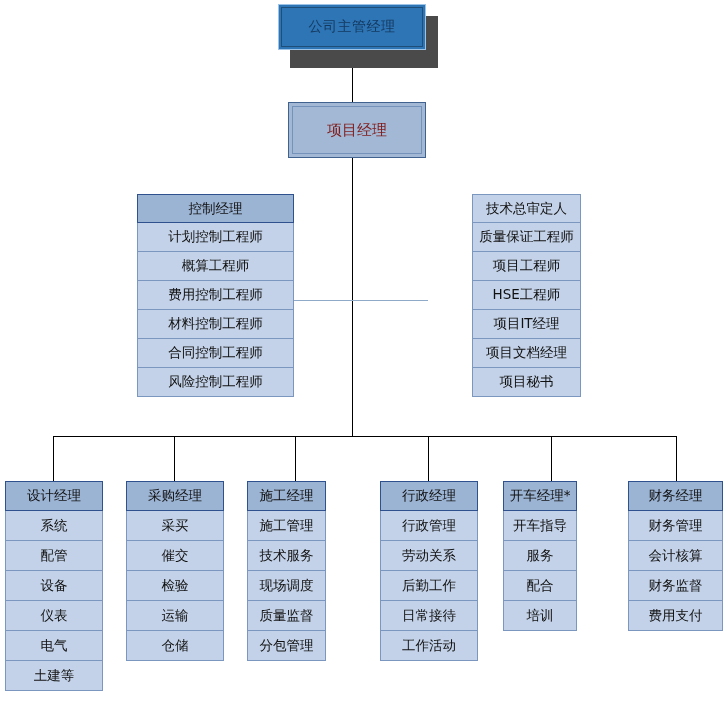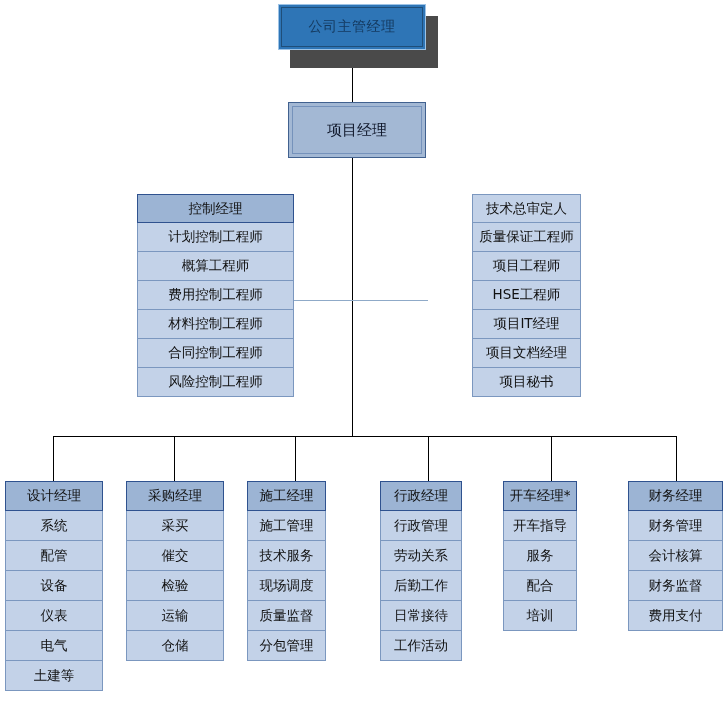--- a/index.html
+++ b/index.html
@@ -78,21 +78,21 @@
     z-index: 3;
   }
   .pm-box .inner {
     position: absolute;
     left: 3px; top: 3px; right: 3px; bottom: 3px;
     border: 1px solid #7592bb;
     box-sizing: border-box;
     display: flex;
     align-items: center;
     justify-content: center;
-    color: #0f172a;
+    color: #7f1d1d;
     font-size: 15px;
   }
 
   
   .stack {
     position: absolute;
     box-sizing: border-box;
     z-index: 3;
   }
   .cell {
@@ -192,21 +192,21 @@
 
   <div class="stack bot-stack" style="left:247px; top:481px; width:79px;">
     <div class="cell head">施工经理</div>
     <div class="cell">施工管理</div>
     <div class="cell">技术服务</div>
     <div class="cell">现场调度</div>
     <div class="cell">质量监督</div>
     <div class="cell">分包管理</div>
   </div>
 
-  <div class="stack bot-stack" style="left:380px; top:481px; width:82px;">
+  <div class="stack bot-stack" style="left:380px; top:481px; width:98px;">
     <div class="cell head">行政经理</div>
     <div class="cell">行政管理</div>
     <div class="cell">劳动关系</div>
     <div class="cell">后勤工作</div>
     <div class="cell">日常接待</div>
     <div class="cell">工作活动</div>
   </div>
 
   <div class="stack bot-stack" style="left:503px; top:481px; width:74px;">
     <div class="cell head">开车经理*</div>

